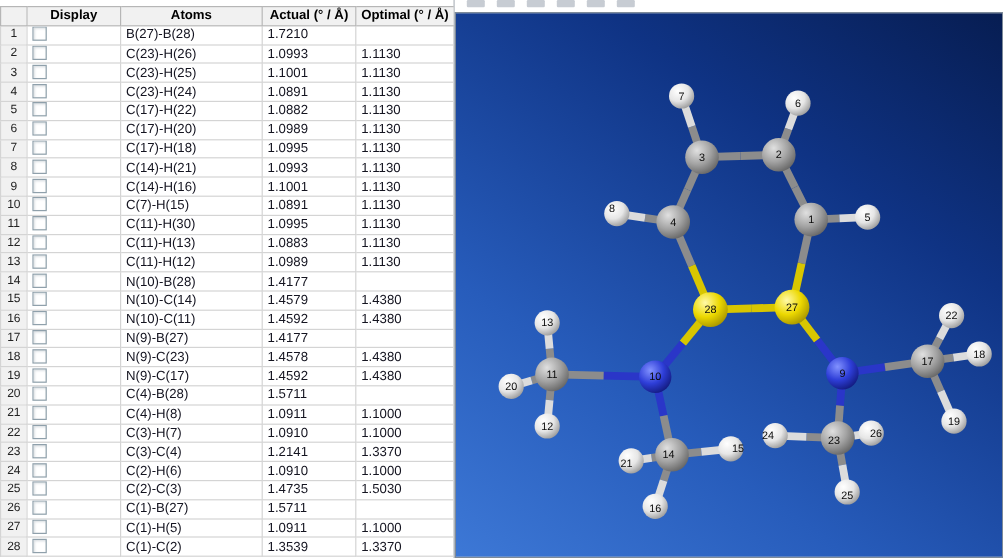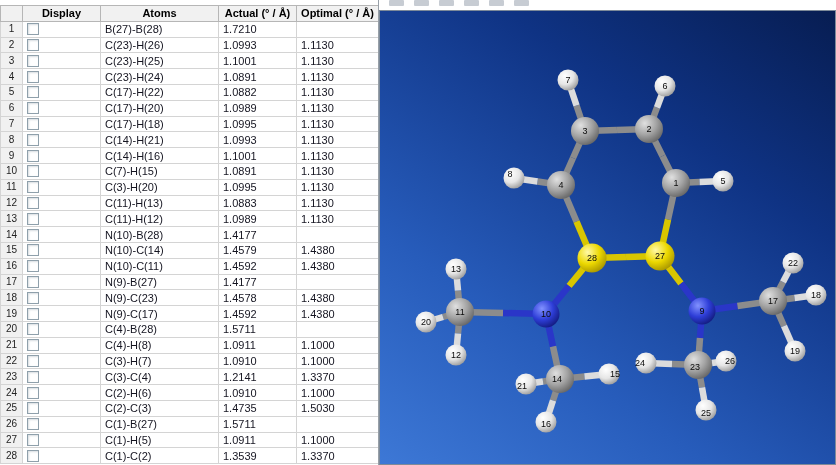--- a/index.html
+++ b/index.html
@@ -128,21 +128,21 @@
           <tr>
             <td class="numcol">10</td>
             <td class="dispcol"><span class="cb"></span></td>
             <td class="atomscol">C(7)-H(15)</td>
             <td class="valcol">1.0891</td>
             <td class="valcol optcol">1.1130</td>
           </tr>
           <tr>
             <td class="numcol">11</td>
             <td class="dispcol"><span class="cb"></span></td>
-            <td class="atomscol">C(3)-H(20)</td>
+            <td class="atomscol">C(11)-H(30)</td>
             <td class="valcol">1.0995</td>
             <td class="valcol optcol">1.1130</td>
           </tr>
           <tr>
             <td class="numcol">12</td>
             <td class="dispcol"><span class="cb"></span></td>
             <td class="atomscol">C(11)-H(13)</td>
             <td class="valcol">1.0883</td>
             <td class="valcol optcol">1.1130</td>
           </tr>

